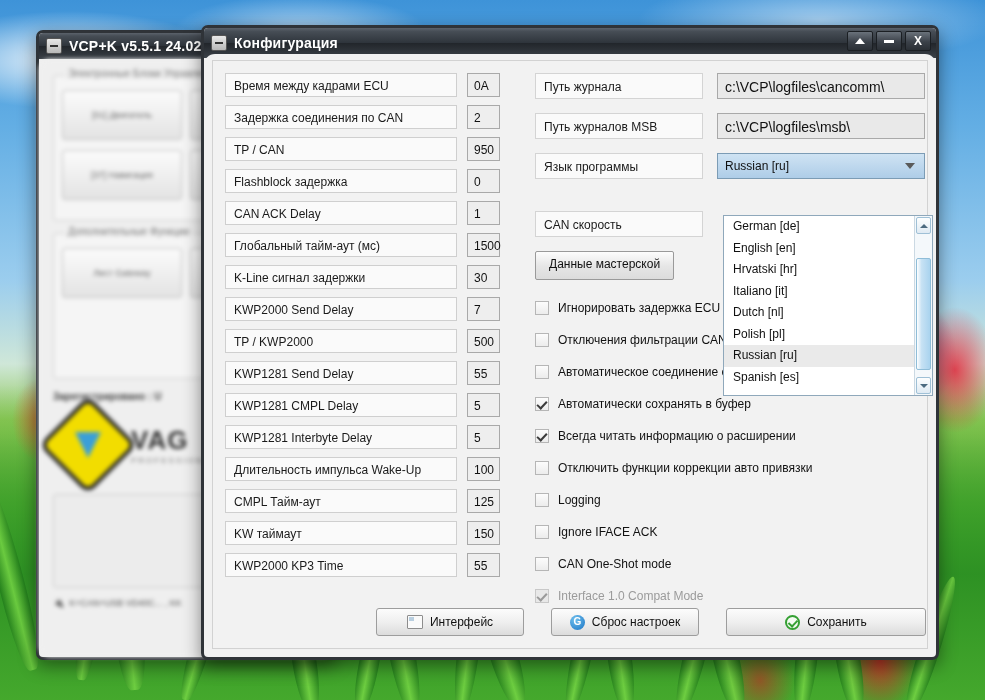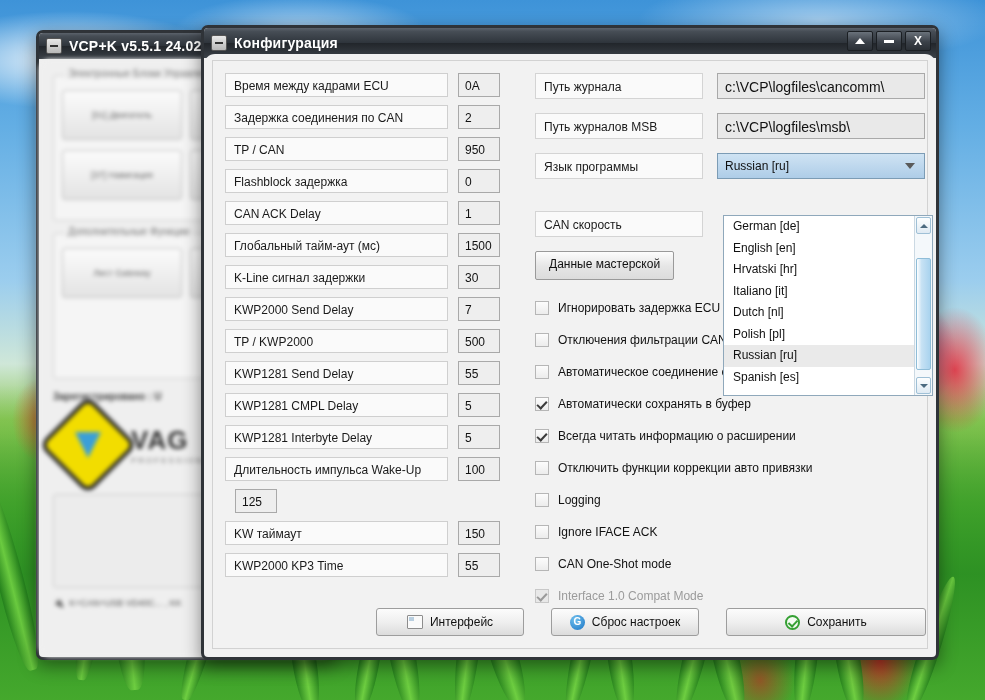--- a/index.html
+++ b/index.html
@@ -136,21 +136,21 @@
 
   
   .field-row { display:flex; align-items:center; margin-bottom:8px; }
   .f-label {
     flex: 1 1 auto; height:24px; line-height:24px;
     background:#fafafa; border:1px solid #cfcfcf;
     padding-left:8px; font-size:12px; color:#1a1a1a;
     white-space:nowrap; overflow:hidden; box-sizing:border-box;
   }
   .f-value {
-    width:42px; flex:none; height:24px; line-height:24px; margin-left:10px;
+    width:33px; flex:none; height:24px; line-height:24px; margin-left:10px;
     background:#eeeeee; border:1px solid #a9a9a9;
     padding-left:6px; font-size:12px; color:#111; box-sizing:border-box;
   }
 
   
   .path-row { display:flex; align-items:center; margin-bottom:14px; }
   .p-label {
     width:168px; flex:none; height:26px; line-height:26px;
     background:#fafafa; border:1px solid #d4d4d4;
     padding-left:8px; font-size:12px; color:#1a1a1a; box-sizing:border-box;
@@ -407,20 +407,21 @@
         </div>
         <div class="field-row">
           <span class="f-label">KWP1281 Interbyte Delay</span>
           <span class="f-value">5</span>
         </div>
         <div class="field-row">
           <span class="f-label">Длительность импульса Wake-Up</span>
           <span class="f-value">100</span>
         </div>
         <div class="field-row">
+          <span class="f-label">CMPL Тайм-аут</span>
           <span class="f-value">125</span>
         </div>
         <div class="field-row">
           <span class="f-label">KW таймаут</span>
           <span class="f-value">150</span>
         </div>
         <div class="field-row">
           <span class="f-label">KWP2000 KP3 Time</span>
           <span class="f-value">55</span>
         </div>

